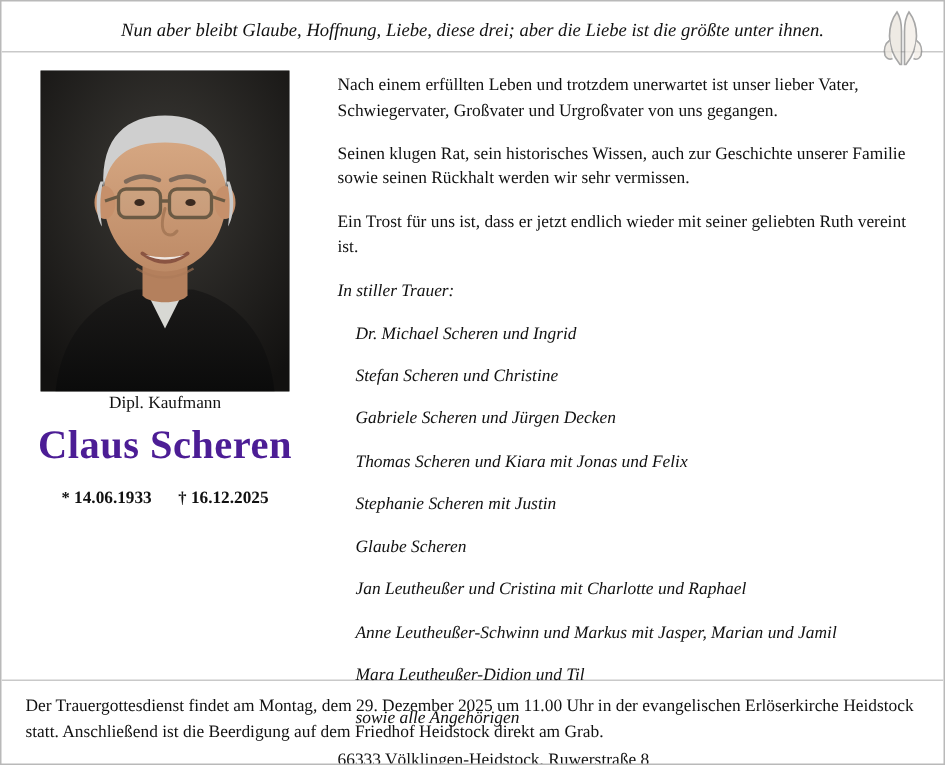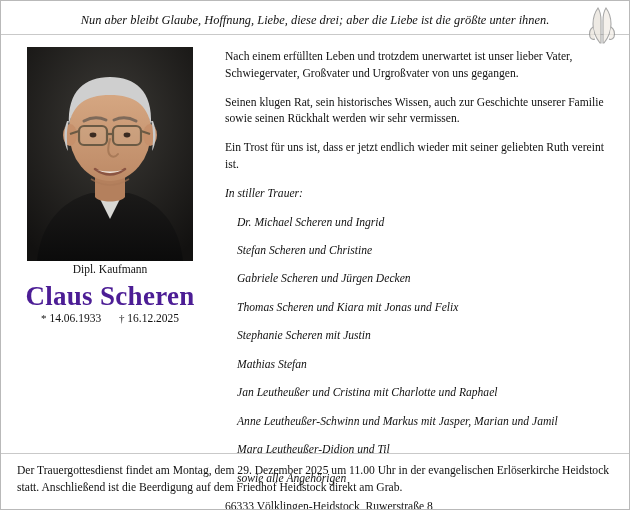--- a/index.html
+++ b/index.html
@@ -78,22 +78,24 @@
     color: #111;
   }
   .deceased-name {
     margin-top: 6px;
     font-size: 27px;
     font-weight: bold;
     letter-spacing: 0.3px;
     color: #4c1d95;
   }
   .dates {
+    margin-top: 14px;
     font-size: 11.5px;
     color: #111;
+    font-weight: bold;
   }
   .dates .sym { font-size: 11px; }
   .dates .gap { display: inline-block; width: 12px; }
   .right-col {
     flex: 1;
     box-sizing: border-box;
     padding: 14px 22px 0 6px;
     font-size: 11.6px;
     line-height: 1.45;
   }
@@ -224,21 +226,21 @@
       <p class="para">Nach einem erfüllten Leben und trotzdem unerwartet ist unser lieber Vater, Schwiegervater, Großvater und Urgroßvater von uns gegangen.</p>
       <p class="para">Seinen klugen Rat, sein historisches Wissen, auch zur Geschichte unserer Familie sowie seinen Rückhalt werden wir sehr vermissen.</p>
       <p class="para">Ein Trost für uns ist, dass er jetzt endlich wieder mit seiner geliebten Ruth vereint ist.</p>
       <p class="mourners-label">In stiller Trauer:</p>
       <ul class="mourners">
         <li>Dr. Michael Scheren und Ingrid</li>
         <li>Stefan Scheren und Christine</li>
         <li>Gabriele Scheren und Jürgen Decken</li>
         <li>Thomas Scheren und Kiara mit Jonas und Felix</li>
         <li>Stephanie Scheren mit Justin</li>
-        <li>Mathias Stefan</li>
+        <li>Glaube Scheren</li>
         <li>Jan Leutheußer und Cristina mit Charlotte und Raphael</li>
         <li>Anne Leutheußer-Schwinn und Markus mit Jasper, Marian und Jamil</li>
         <li>Mara Leutheußer-Didion und Til</li>
         <li>sowie alle Angehörigen</li>
       </ul>
       <p class="address">66333 Völklingen-Heidstock, Ruwerstraße 8</p>
     </div>
 
   </div>
 

